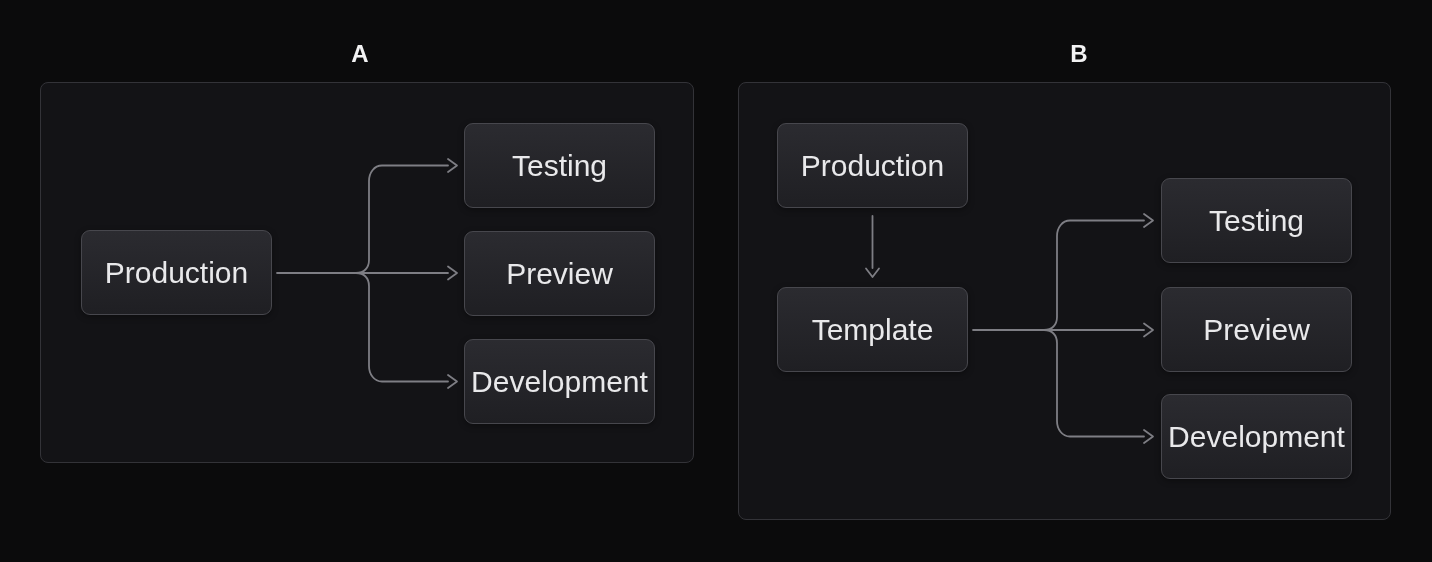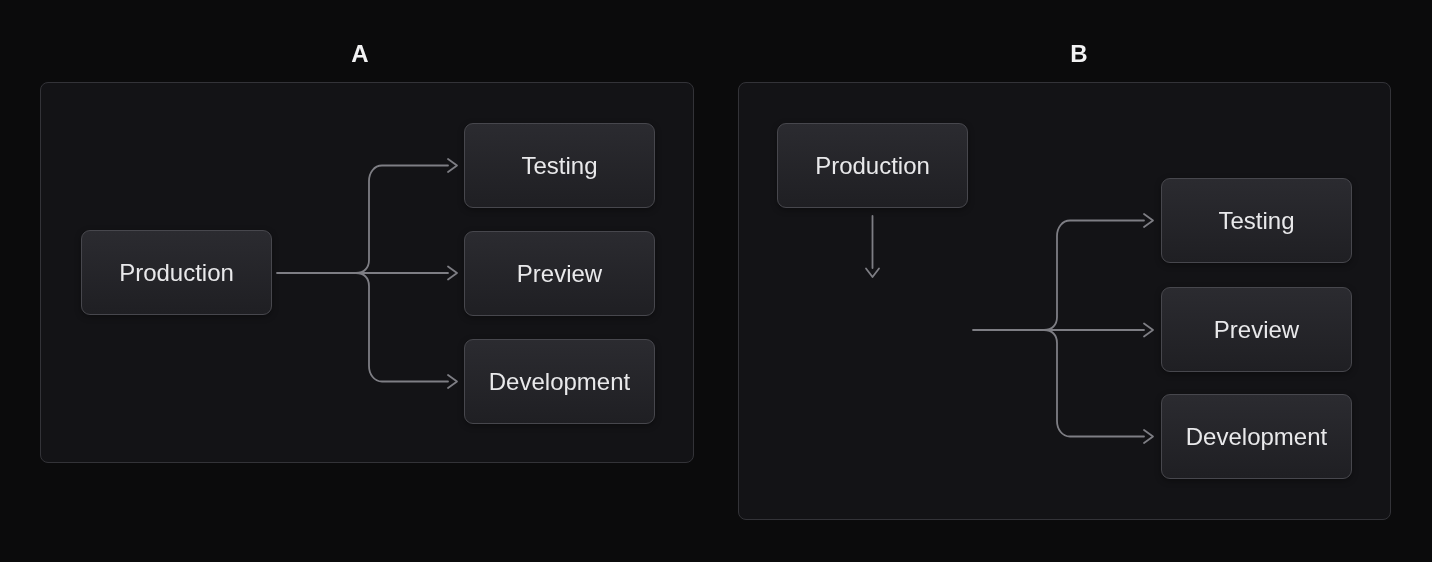--- a/index.html
+++ b/index.html
@@ -24,21 +24,21 @@
   }
   .panel-label{
     position:absolute;transform:translateX(-50%);
     color:var(--label);font-size:24px;font-weight:bold;line-height:24px;
   }
   .node{
     position:absolute;width:191px;height:85px;border-radius:9px;
     border:1px solid var(--node-border);
     background:linear-gradient(180deg,var(--node-top) 0%,var(--node-bottom) 100%);
     display:flex;align-items:center;justify-content:center;
-    color:var(--node-text);font-size:24px;box-sizing:border-box;
+    color:var(--node-text);font-size:30px;box-sizing:border-box;
     box-shadow:0 2px 6px rgba(0,0,0,0.35);
   }
   svg.connectors{position:absolute;left:0;top:0;width:1432px;height:562px;pointer-events:none;}
   .edge{stroke:var(--connector);stroke-width:1.8;fill:none;stroke-linecap:round;stroke-linejoin:round;}
 </style>
 </head>
 <body>
 
 <div class="canvas">
 
@@ -70,17 +70,18 @@
     <path class="edge" d="M1044,330 C1052,330 1057,335 1057,343 L1057,421 C1057,429 1062,436.5 1070,436.5 L1144,436.5"></path>
     <path class="edge" d="M1144,430 L1153,436.5 L1144,443"></path>
   </svg>
 
   <div class="node" style="left:81px;top:230px;">Production</div>
   <div class="node" style="left:464px;top:123px;">Testing</div>
   <div class="node" style="left:464px;top:231px;">Preview</div>
   <div class="node" style="left:464px;top:339px;">Development</div>
 
   <div class="node" style="left:777px;top:123px;">Production</div>
+  <div class="node" style="left:777px;top:287px;">Template</div>
   <div class="node" style="left:1161px;top:178px;">Testing</div>
   <div class="node" style="left:1161px;top:287px;">Preview</div>
   <div class="node" style="left:1161px;top:394px;">Development</div>
 
 </div>
 
 </body></html>

